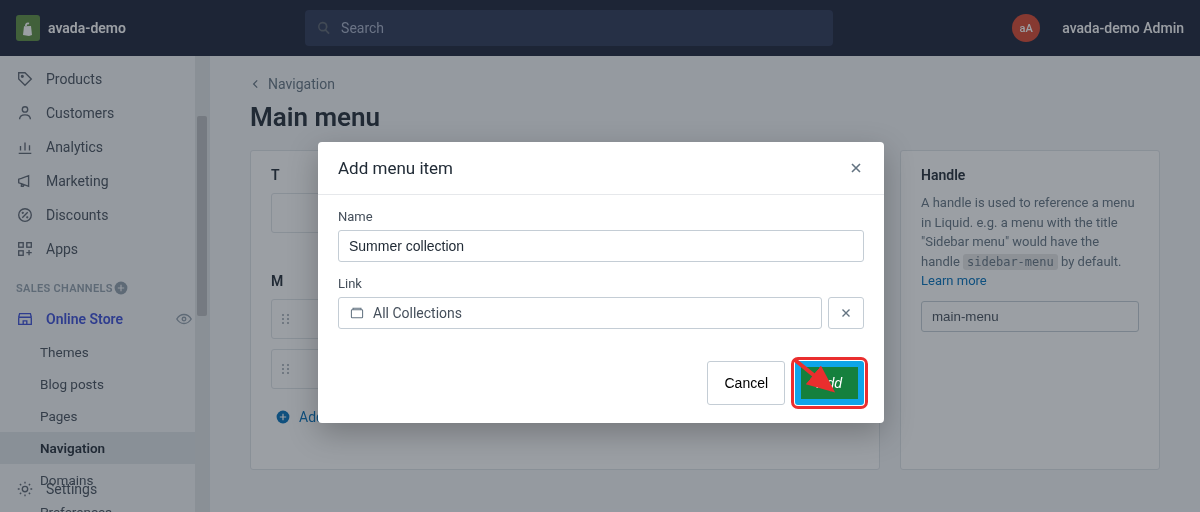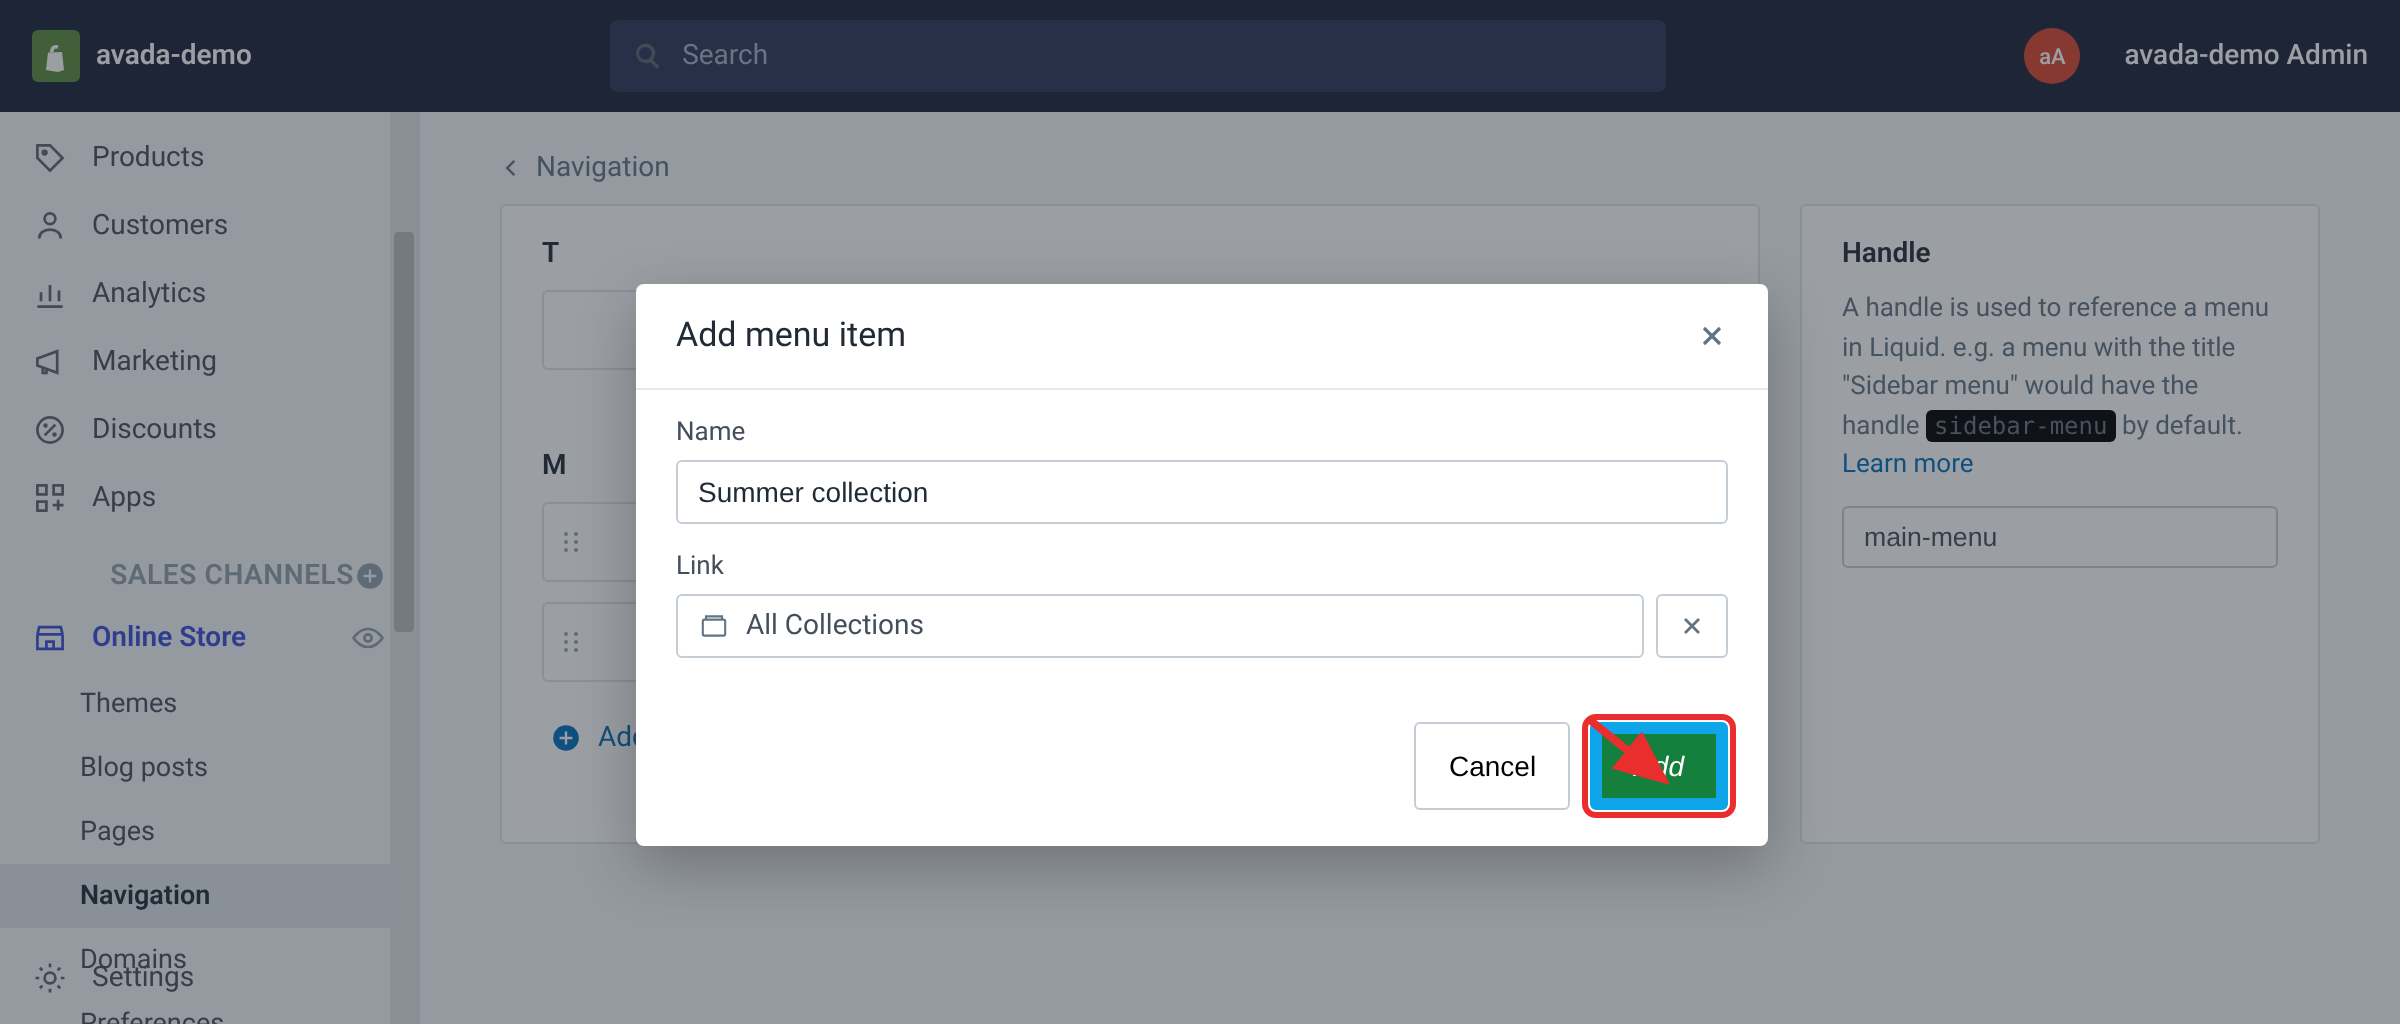--- a/index.html
+++ b/index.html
@@ -17,37 +17,37 @@
 
 
 .layout { display: flex; height: calc(512px - 56px); }
 .sidebar { width: 210px; background: #f4f6f8; border-right: 1px solid #dfe3e8; padding-top: 6px; position: relative; }
 .scroll-track { width: 14px; background: #e1e3e5; position: absolute; right: 0; top: 0; bottom: 0; }
 .scroll-thumb { width: 10px; background: #babcbf; border-radius: 2px; margin: 60px auto 0; height: 200px; }
 .nav-item { display: flex; align-items: center; gap: 12px; padding: 8px 16px; color: #454f5b; cursor: pointer; font-size: 14px; }
 .nav-item.sub { padding-left: 40px; font-size: 13.5px; color: #454f5b; }
 .nav-item.active { background: #dfe3e8; color: #212b36; font-weight: 600; }
 .nav-item.selected { color: #3b4ed8; font-weight: 600; }
-.nav-section { font-size: 14px; font-weight: 600; color: #919eab; padding: 14px 16px 6px; letter-spacing: 0.3px; display: flex; justify-content: flex-end; align-items: center; }
+.nav-section { font-size: 11px; font-weight: 600; color: #919eab; padding: 14px 16px 6px; letter-spacing: 0.3px; display: flex; justify-content: flex-start; align-items: center; }
 .icon { width: 18px; height: 18px; color: #5c6470; flex-shrink: 0; }
 .side-right-icon { margin-left: auto; color: #919eab; }
 .settings-row { position: absolute; bottom: 6px; left: 0; right: 14px; }
 
 
 .main { flex: 1; padding: 20px 40px; overflow: hidden; }
 .back-link { color: #637381; display: flex; align-items: center; gap: 6px; font-size: 14px; margin-bottom: 10px; }
 .page-title { font-size: 26px; font-weight: 600; margin-bottom: 18px; }
 .panels { display: flex; gap: 20px; }
 .panel { background: #fff; border: 1px solid #dfe3e8; border-radius: 3px; padding: 16px 20px; }
 .panel.left { flex: 1; min-height: 320px; }
 .panel.right { width: 260px; }
 .panel-label { font-weight: 600; margin-bottom: 10px; }
 .panel-text { color: #637381; font-size: 13px; line-height: 1.5; }
 .link-text { color: #006fbb; }
-.code { font-family: Menlo, monospace; font-size: 12px; background: #000000; padding: 1px 4px; border-radius: 3px; }
+.code { font-family: Menlo, monospace; font-size: 12px; background: #e5e5e5; padding: 1px 4px; border-radius: 3px; }
 .handle-input { width: 100%; border: 1px solid #c4cdd5; border-radius: 3px; padding: 7px 10px; margin-top: 10px; color: #454f5b; }
 .menu-item-row { border: 1px solid #dfe3e8; border-radius: 3px; height: 40px; margin-bottom: 10px; display: flex; align-items: center; padding: 0 8px; color: #9aa4ae; }
 .add-menu-link { color: #006fbb; display: flex; align-items: center; gap: 8px; padding: 10px 0 0 4px; }
 
 
 .overlay { position: absolute; inset: 0; background: rgba(33,43,54,0.45); }
 .modal { position: absolute; left: 318px; top: 142px; width: 566px; background: #fff; border-radius: 4px; box-shadow: 0 10px 30px rgba(0,0,0,0.25); }
 .modal-header { display: flex; justify-content: space-between; align-items: center; padding: 16px 20px; border-bottom: 1px solid #e6e8eb; }
 .modal-title { font-size: 17px; font-weight: 400; color: #212b36; }
 .close-x { color: #637381; cursor: pointer; font-size: 18px; }
@@ -192,20 +192,21 @@
       </div>
   </div>
 
   <div class="main">
     <div class="back-link">
       <svg width="12" height="12" viewBox="0 0 20 20" fill="none" stroke="currentColor" stroke-width="2">
           <path d="M12 4l-6 6 6 6"></path>
         </svg>
       <span>Navigation</span>
     </div>
+    <h1 class="page-title">Main menu</h1>
 
     <div class="panels">
       <div class="panel left">
         <div class="panel-label">T</div>
         <div class="menu-item-row"></div>
         <div style="height:30px"></div>
         <div class="panel-label">M</div>
         <div class="menu-item-row">
           <svg width="12" height="12" viewBox="0 0 12 12" fill="#9aa4ae">
               <circle cx="3" cy="2" r="1"></circle>

